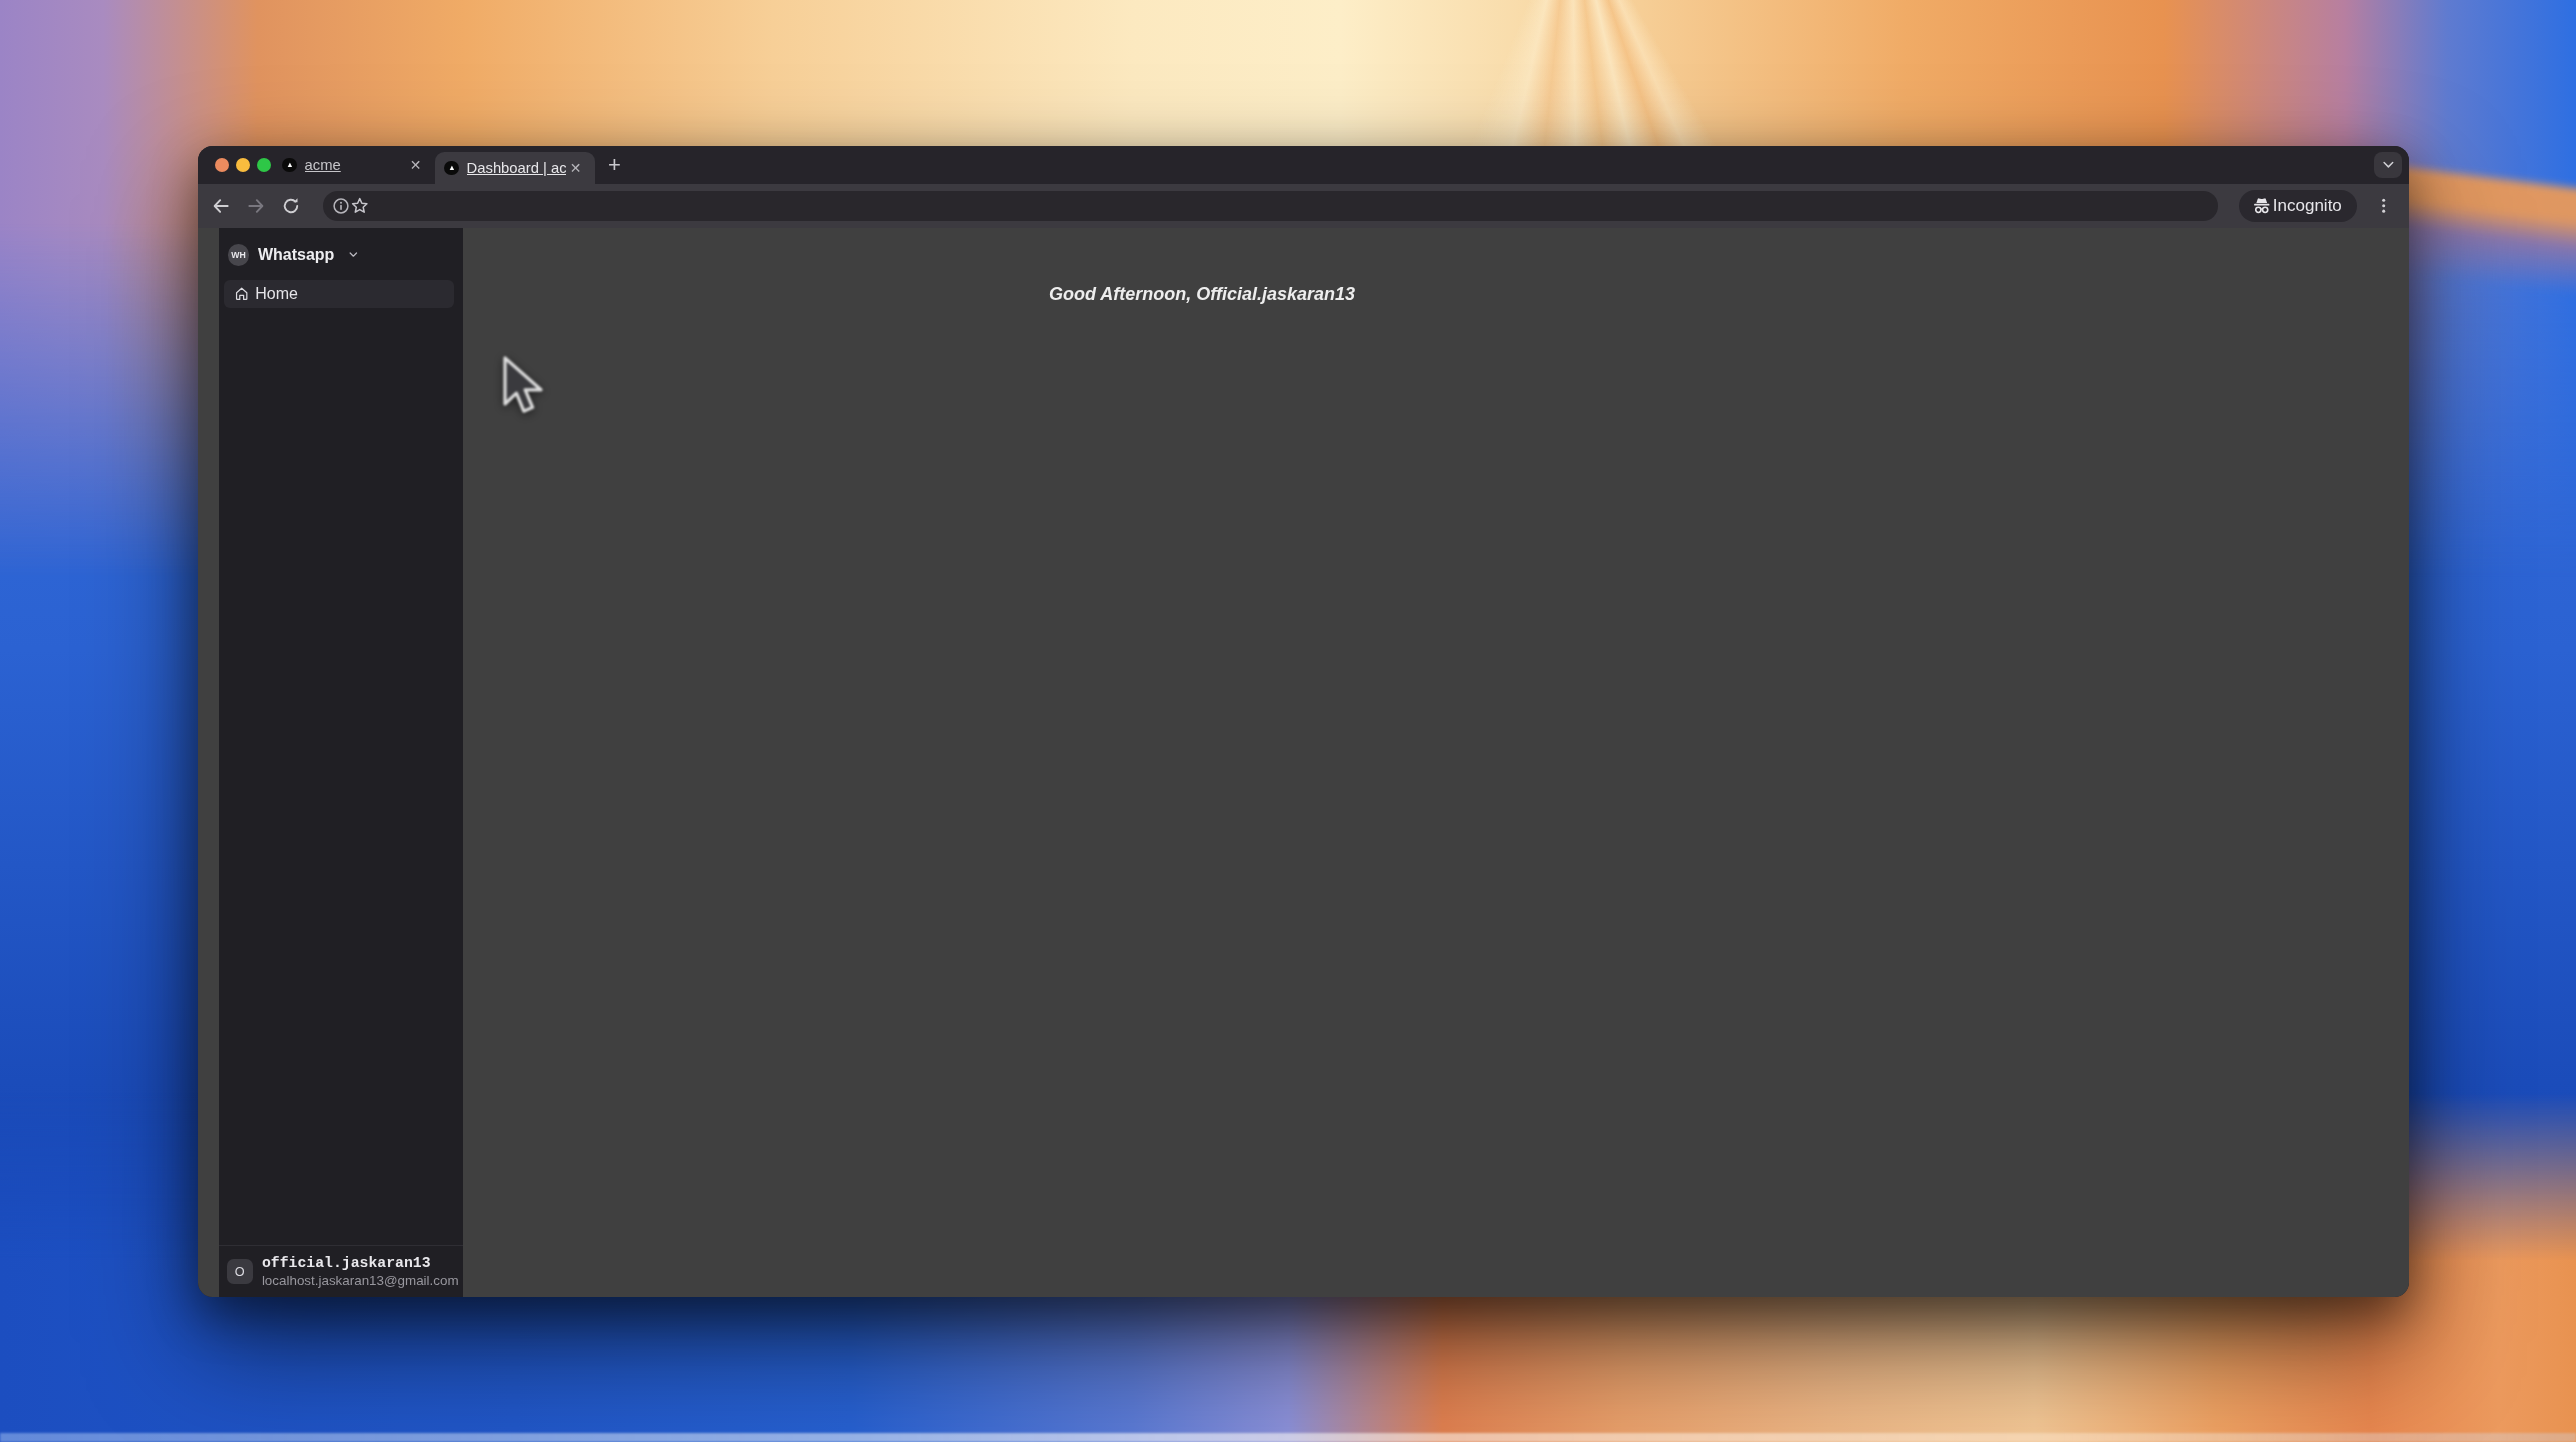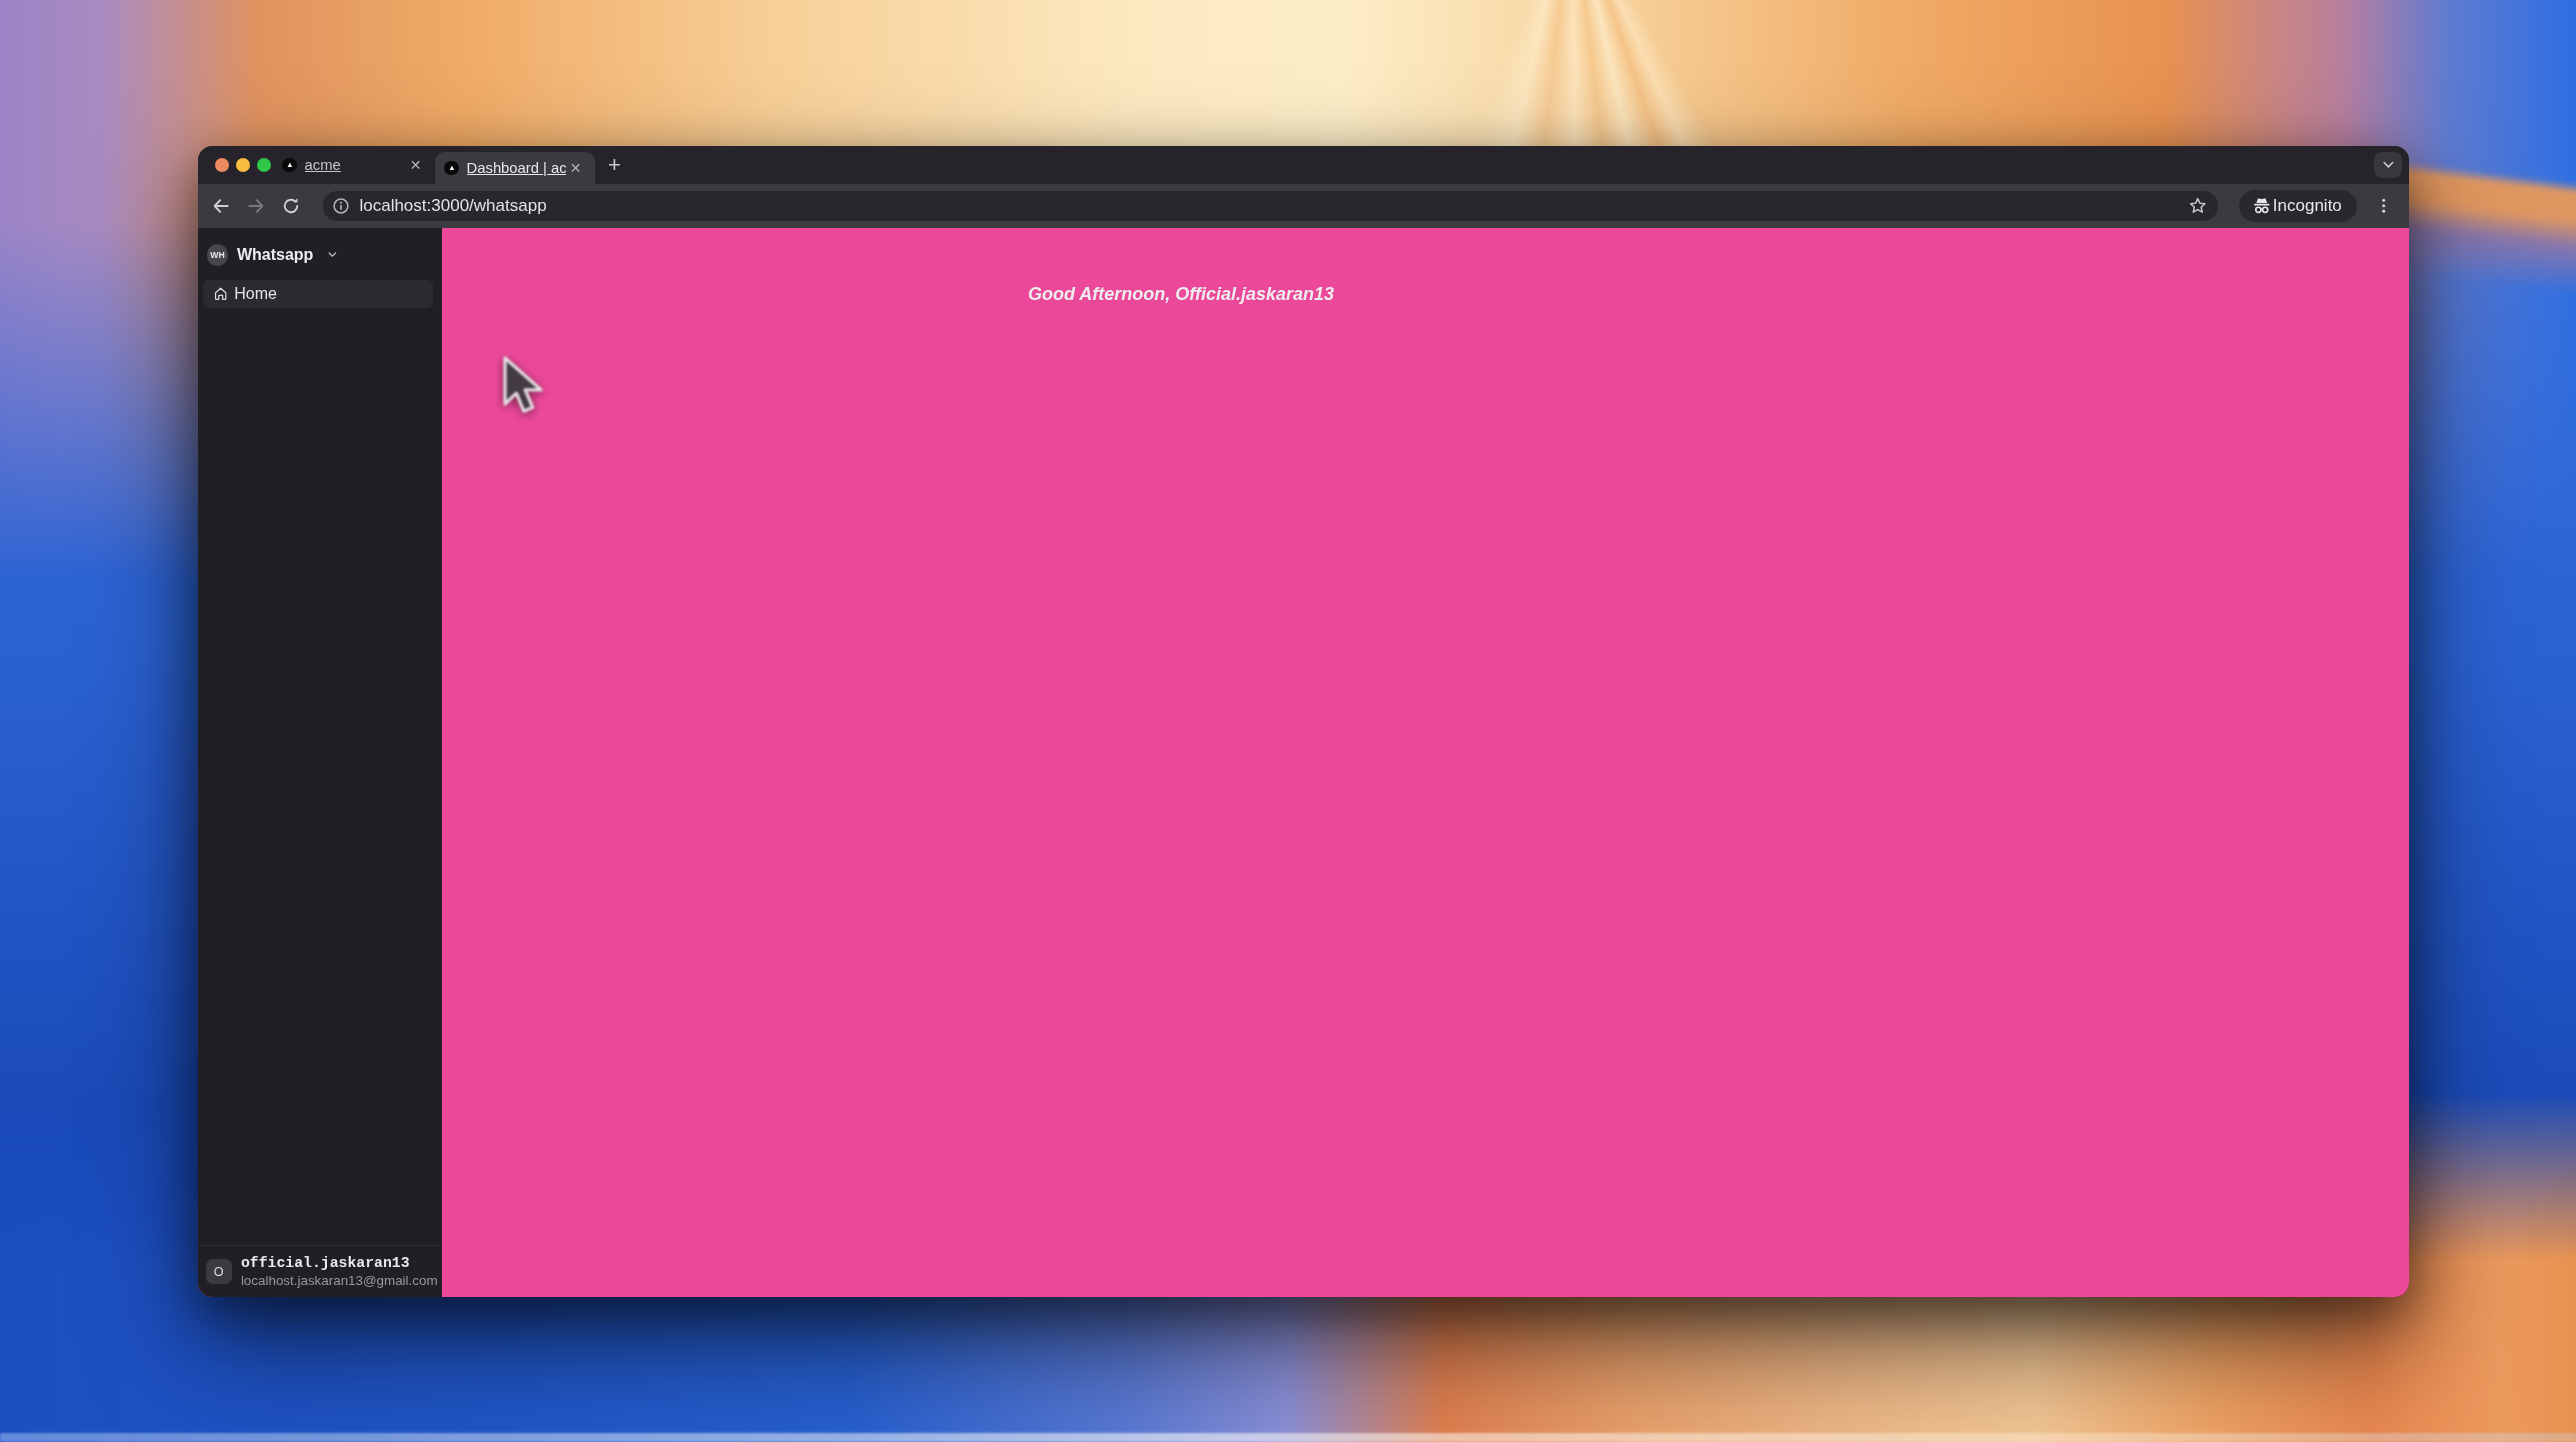--- a/index.html
+++ b/index.html
@@ -68,21 +68,21 @@
   .urlpill { flex:1; height:29.5px; border-radius:14.8px; background:#29272c; margin-left:12px;
     display:flex; align-items:center; padding:0 10.7px 0 9.4px; min-width:0; }
   .url-text { font-size:17px; color:#e3e2e6; flex:1; white-space:nowrap; overflow:hidden; margin-left:9.4px; }
   .incognito { margin-left:21.5px; height:32px; border-radius:16px; background:#2a282e;
     display:flex; align-items:center; padding:0 14.8px 0 12px; flex:none; }
   .incognito-label { font-size:17px; color:#e7e6ea; }
   .menubtn { margin-left:16px; width:23px; height:29.5px; display:flex; align-items:center;
     justify-content:center; flex:none; }
 
   
-  .content { flex:1; display:flex; background:#ec4899; min-height:0; }
+  .content { flex:1; display:flex; background:#404040; min-height:0;padding-left:21px; }
   .sidebar { width:244px; background:#201f24; display:flex; flex-direction:column; flex:none; }
   .workspace { margin:16px 9.4px 0 8.7px; display:flex; align-items:center; gap:8.7px; }
   .ws-avatar { width:21.5px; height:21.5px; border-radius:50%; background:#47464c; color:#e9e8ec;
     font-size:8.7px; font-weight:700; display:flex; align-items:center; justify-content:center; flex:none; }
   .ws-name { font-size:16px; font-weight:600; color:#ededf0; }
   .nav-item { margin:14px 8.7px 0 5.4px; height:28px; border-radius:6px; background:#2b2a30;
     display:flex; align-items:center; padding:0 9.4px; gap:6px; }
   .nav-label { font-size:16px; color:#e5e4e8; }
   .sb-spacer { flex:1; }
   .profile { border-top:1.3px solid #2f2e34; height:52px; display:flex; align-items:center;
@@ -161,21 +161,20 @@
           <path d="M19.8 2.8 L19.8 7.5 L15.1 7.5 Z" fill="#cfced2"></path>
         </svg>
       </div>
 
       <div class="urlpill">
         <svg width="18" height="18" viewBox="0 0 24 24">
           <circle cx="12" cy="12" r="9.2" fill="none" stroke="#b5b4ba" stroke-width="2"></circle>
           <circle cx="12" cy="7.6" r="1.35" fill="#b5b4ba"></circle>
           <rect x="10.9" y="10.4" width="2.2" height="7" rx="1.1" fill="#b5b4ba"></rect>
         </svg>
-        <span class="url-text">localhost:3000/whatsapp</span>
         <svg width="19.5" height="19.5" viewBox="0 0 24 24">
           <path d="M12 3.2 L14.6 8.9 L20.8 9.6 L16.2 13.8 L17.5 19.9 L12 16.8 L6.5 19.9 L7.8 13.8 L3.2 9.6 L9.4 8.9 Z" fill="none" stroke="#c6c5cb" stroke-width="1.9" stroke-linejoin="round"></path>
         </svg>
       </div>
 
       <div class="incognito">
         <svg width="21.5" height="21.5" viewBox="0 0 24 24">
           <path d="M7.5 4.5 L6 9 H18 L16.5 4.5 Q16.2 3.6 15.2 3.8 L13.6 4.2 Q12 4.6 10.4 4.2 L8.8 3.8 Q7.8 3.6 7.5 4.5 Z" fill="#e7e6ea"></path>
           <rect x="3.4" y="9.8" width="17.2" height="1.9" rx="0.95" fill="#e7e6ea"></rect>
           <circle cx="8.2" cy="16.6" r="2.9" fill="none" stroke="#e7e6ea" stroke-width="1.8"></circle>

